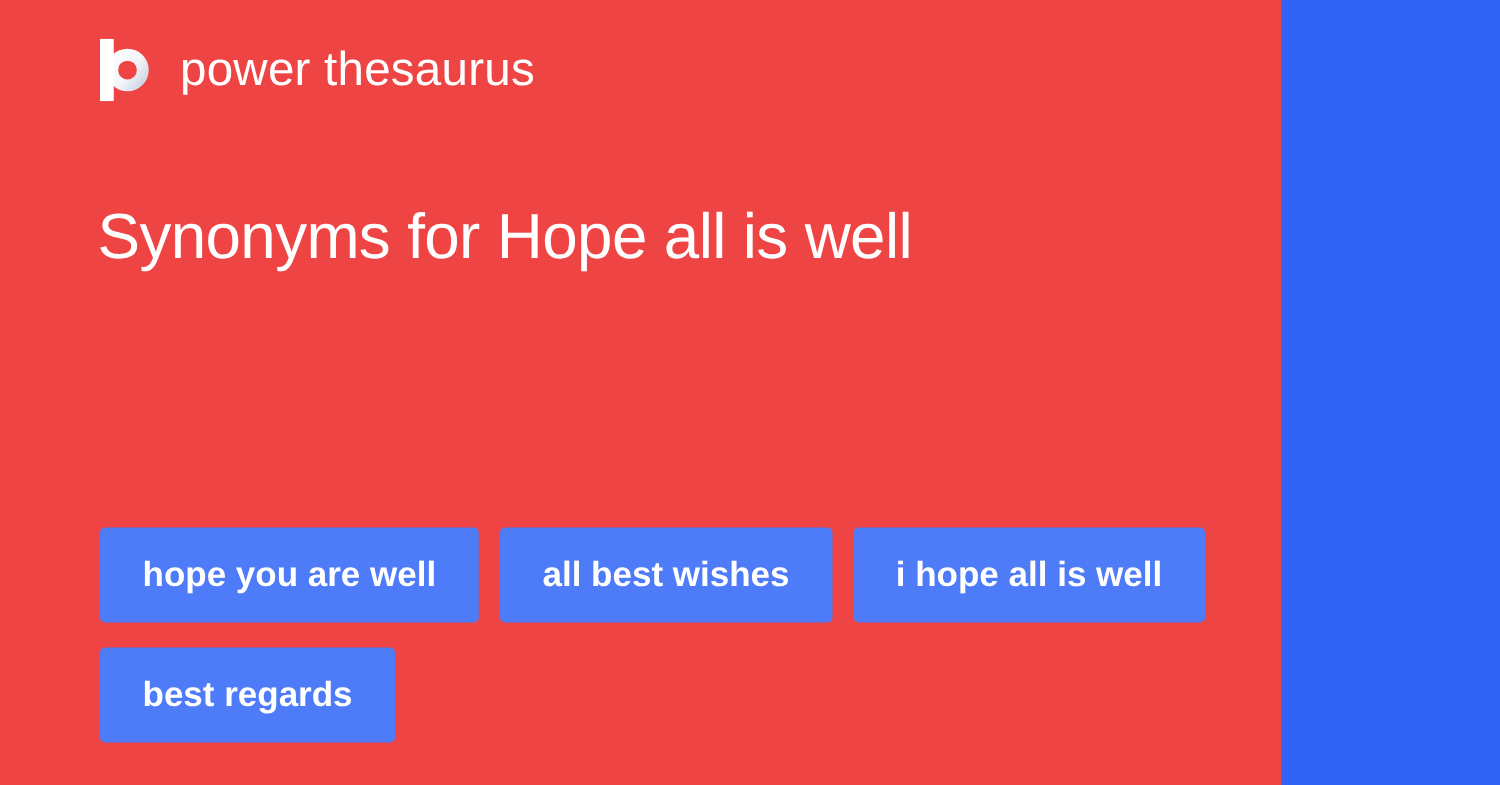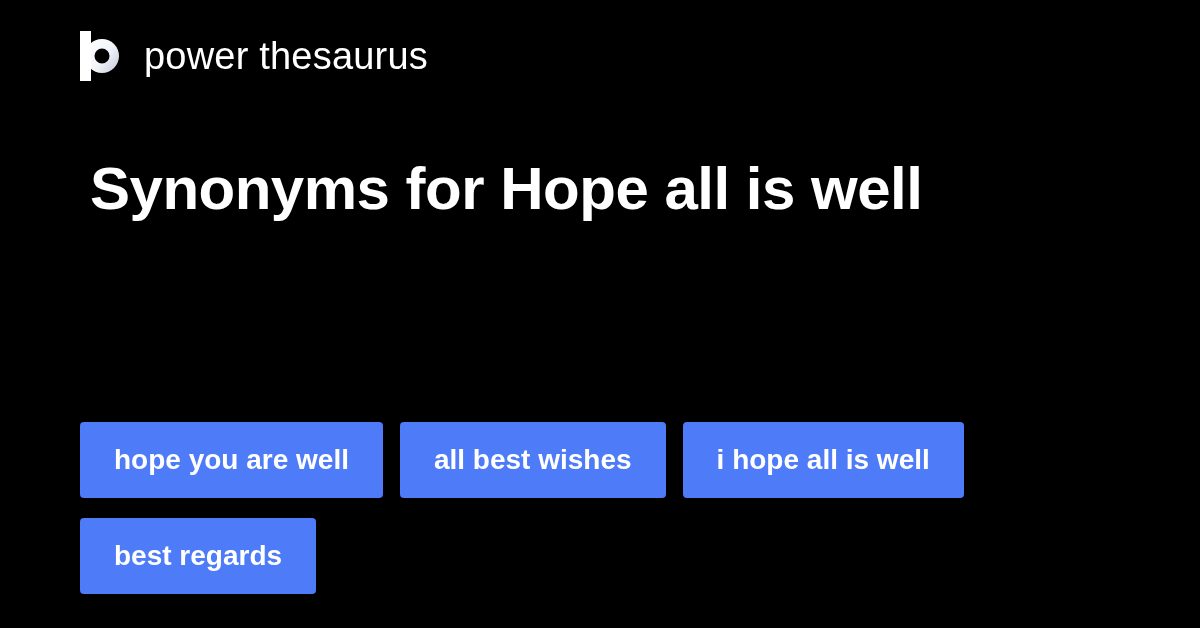--- a/index.html
+++ b/index.html
@@ -10,23 +10,23 @@
     width: 1200px;
     height: 628px;
     overflow: hidden;
     background: #2f63f5;
     font-family: "Liberation Sans", sans-serif;
     -webkit-font-smoothing: antialiased;
   }
 
   .page {
     position: relative;
-    width: 1200px;
+    width: 1025px;
     height: 628px;
-    background: #000000;
+    background: #ef4444;
     box-sizing: border-box;
   }
 
   
   .brand {
     position: absolute;
     left: 80px;
     top: 28px;
     display: flex;
     align-items: center;
@@ -44,27 +44,27 @@
     font-size: 38px;
     font-weight: 400;
     line-height: 1;
     letter-spacing: 0.2px;
     white-space: nowrap;
   }
 
   
   .title {
     position: absolute;
-    left: 90px;
+    left: 78px;
     top: 134px;
     width: 1000px;
     margin: 0;
     color: #ffffff;
-    font-size: 60px;
-    font-weight: 700;
+    font-size: 51px;
+    font-weight: 400;
     line-height: 110px;
     letter-spacing: -0.5px;
   }
 
   
   .chips {
     position: absolute;
     left: 80px;
     top: 422px;
     width: 1040px;

